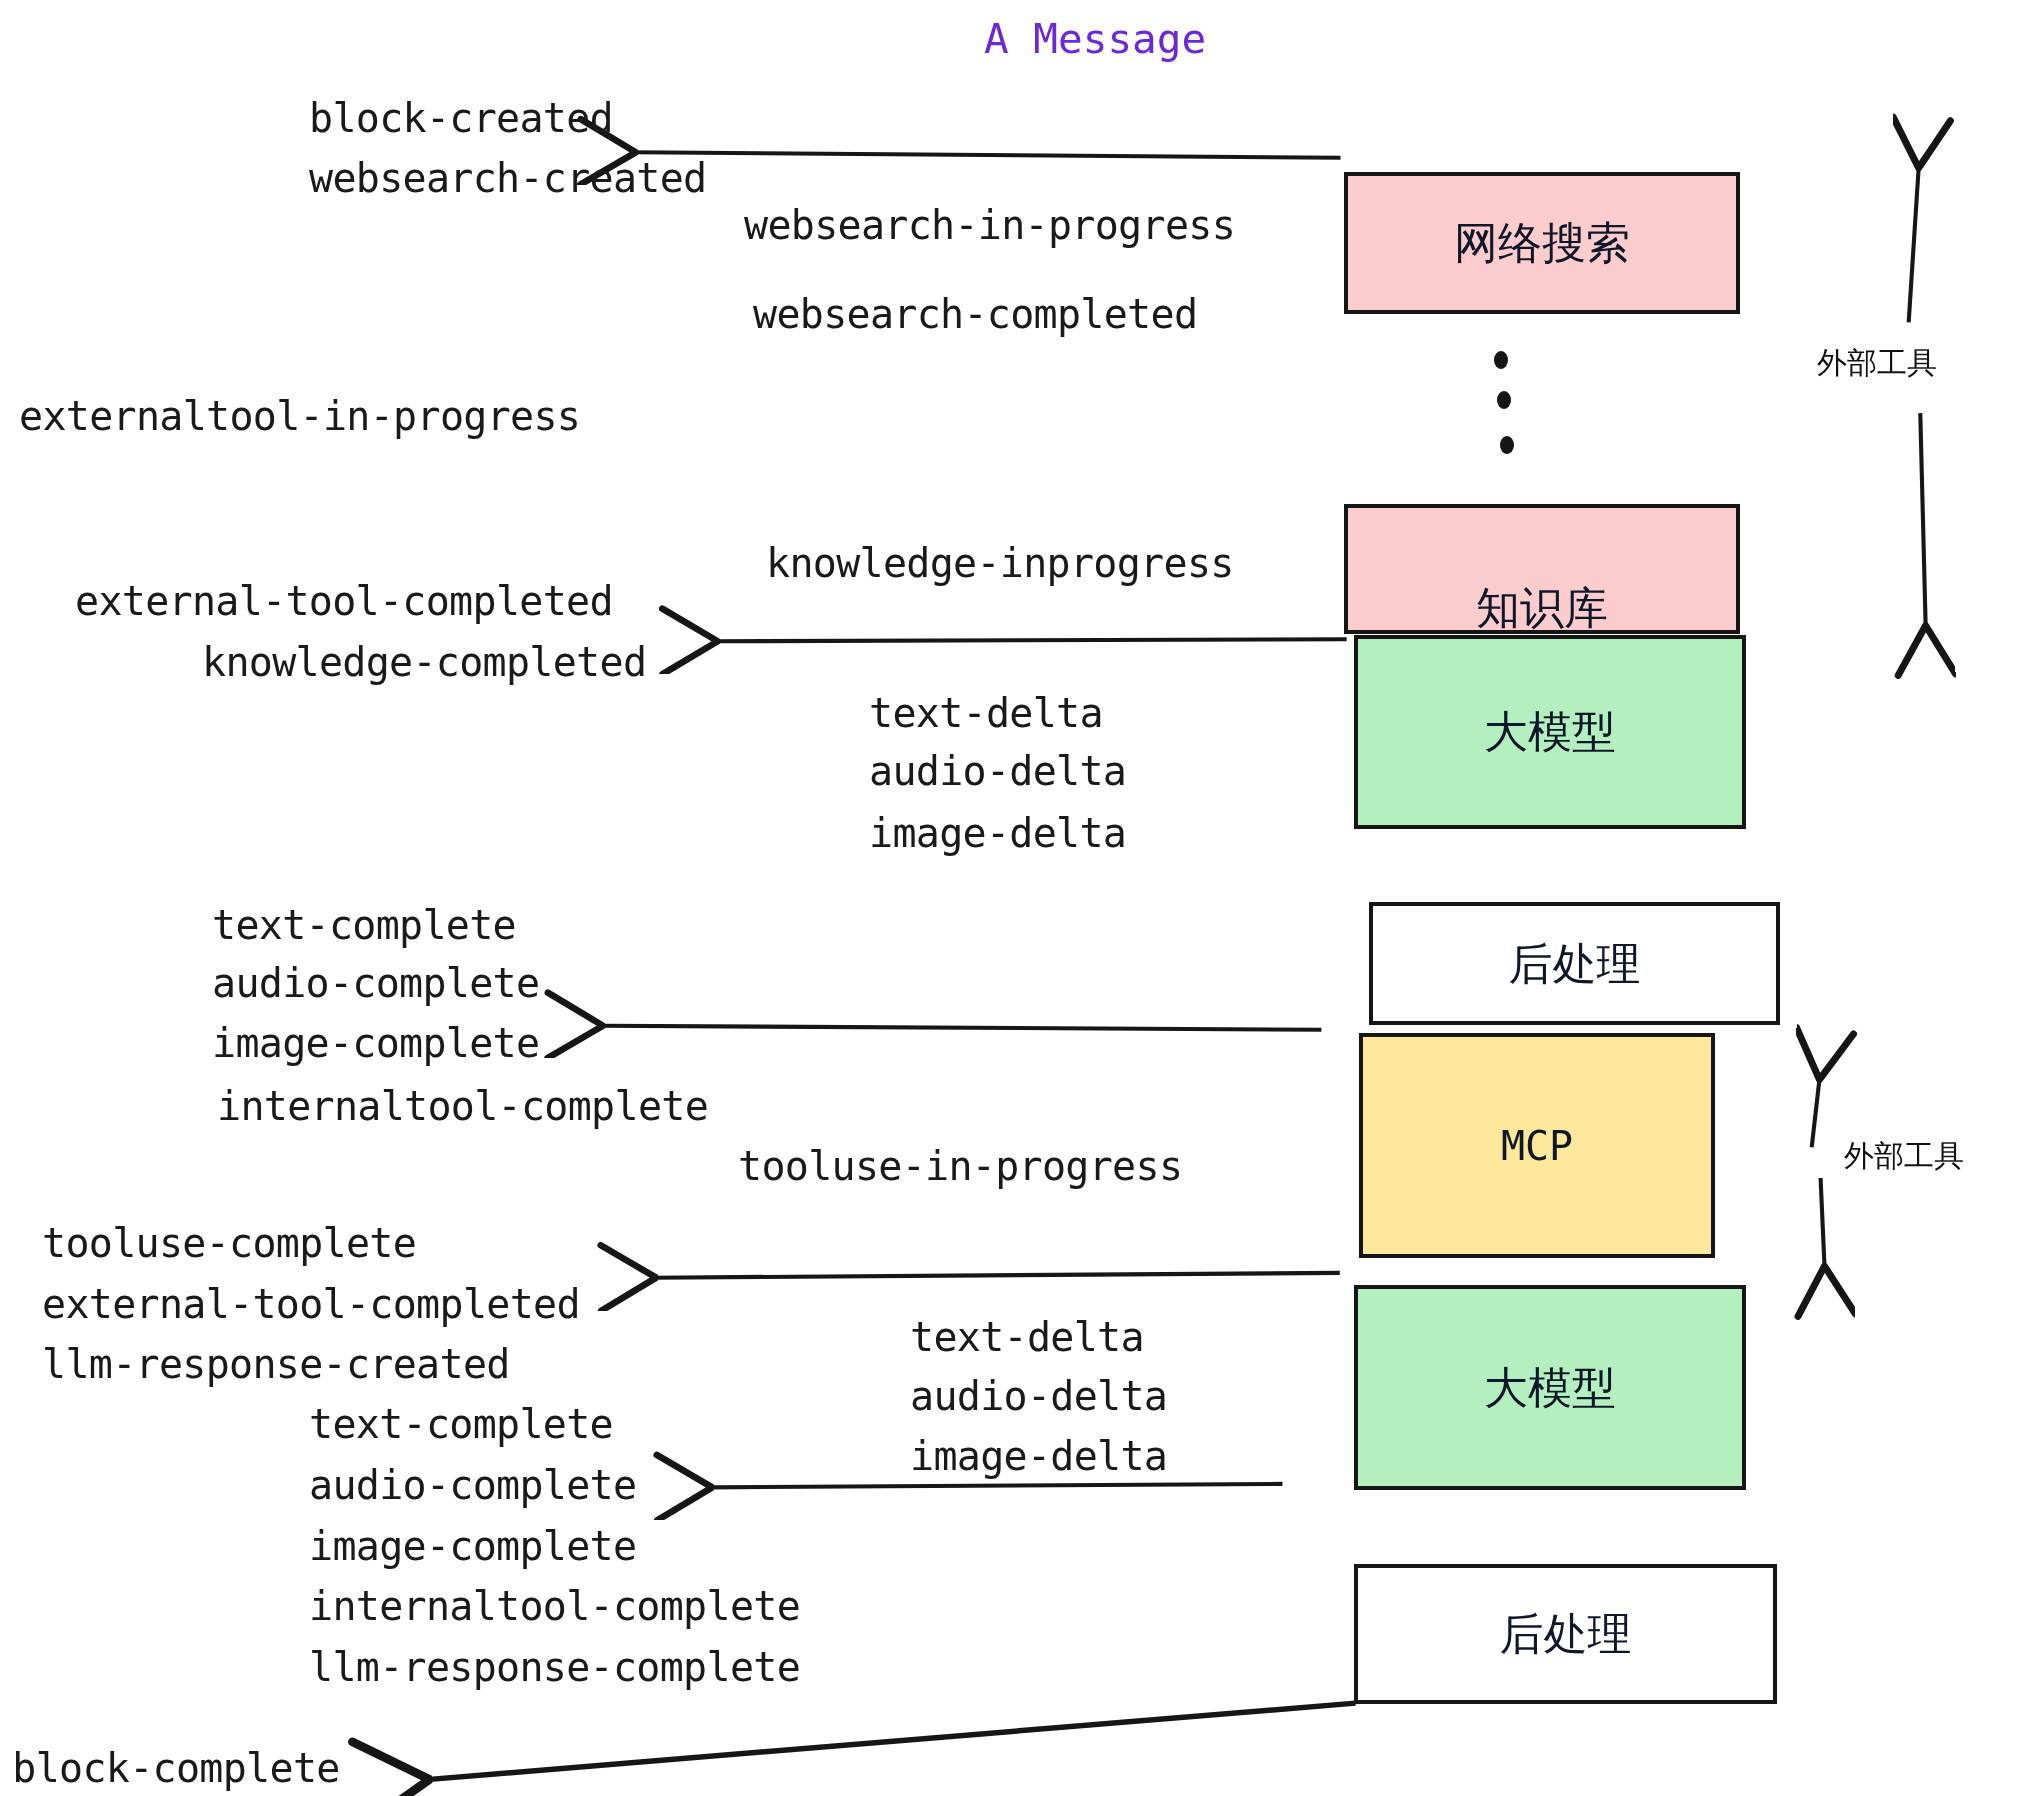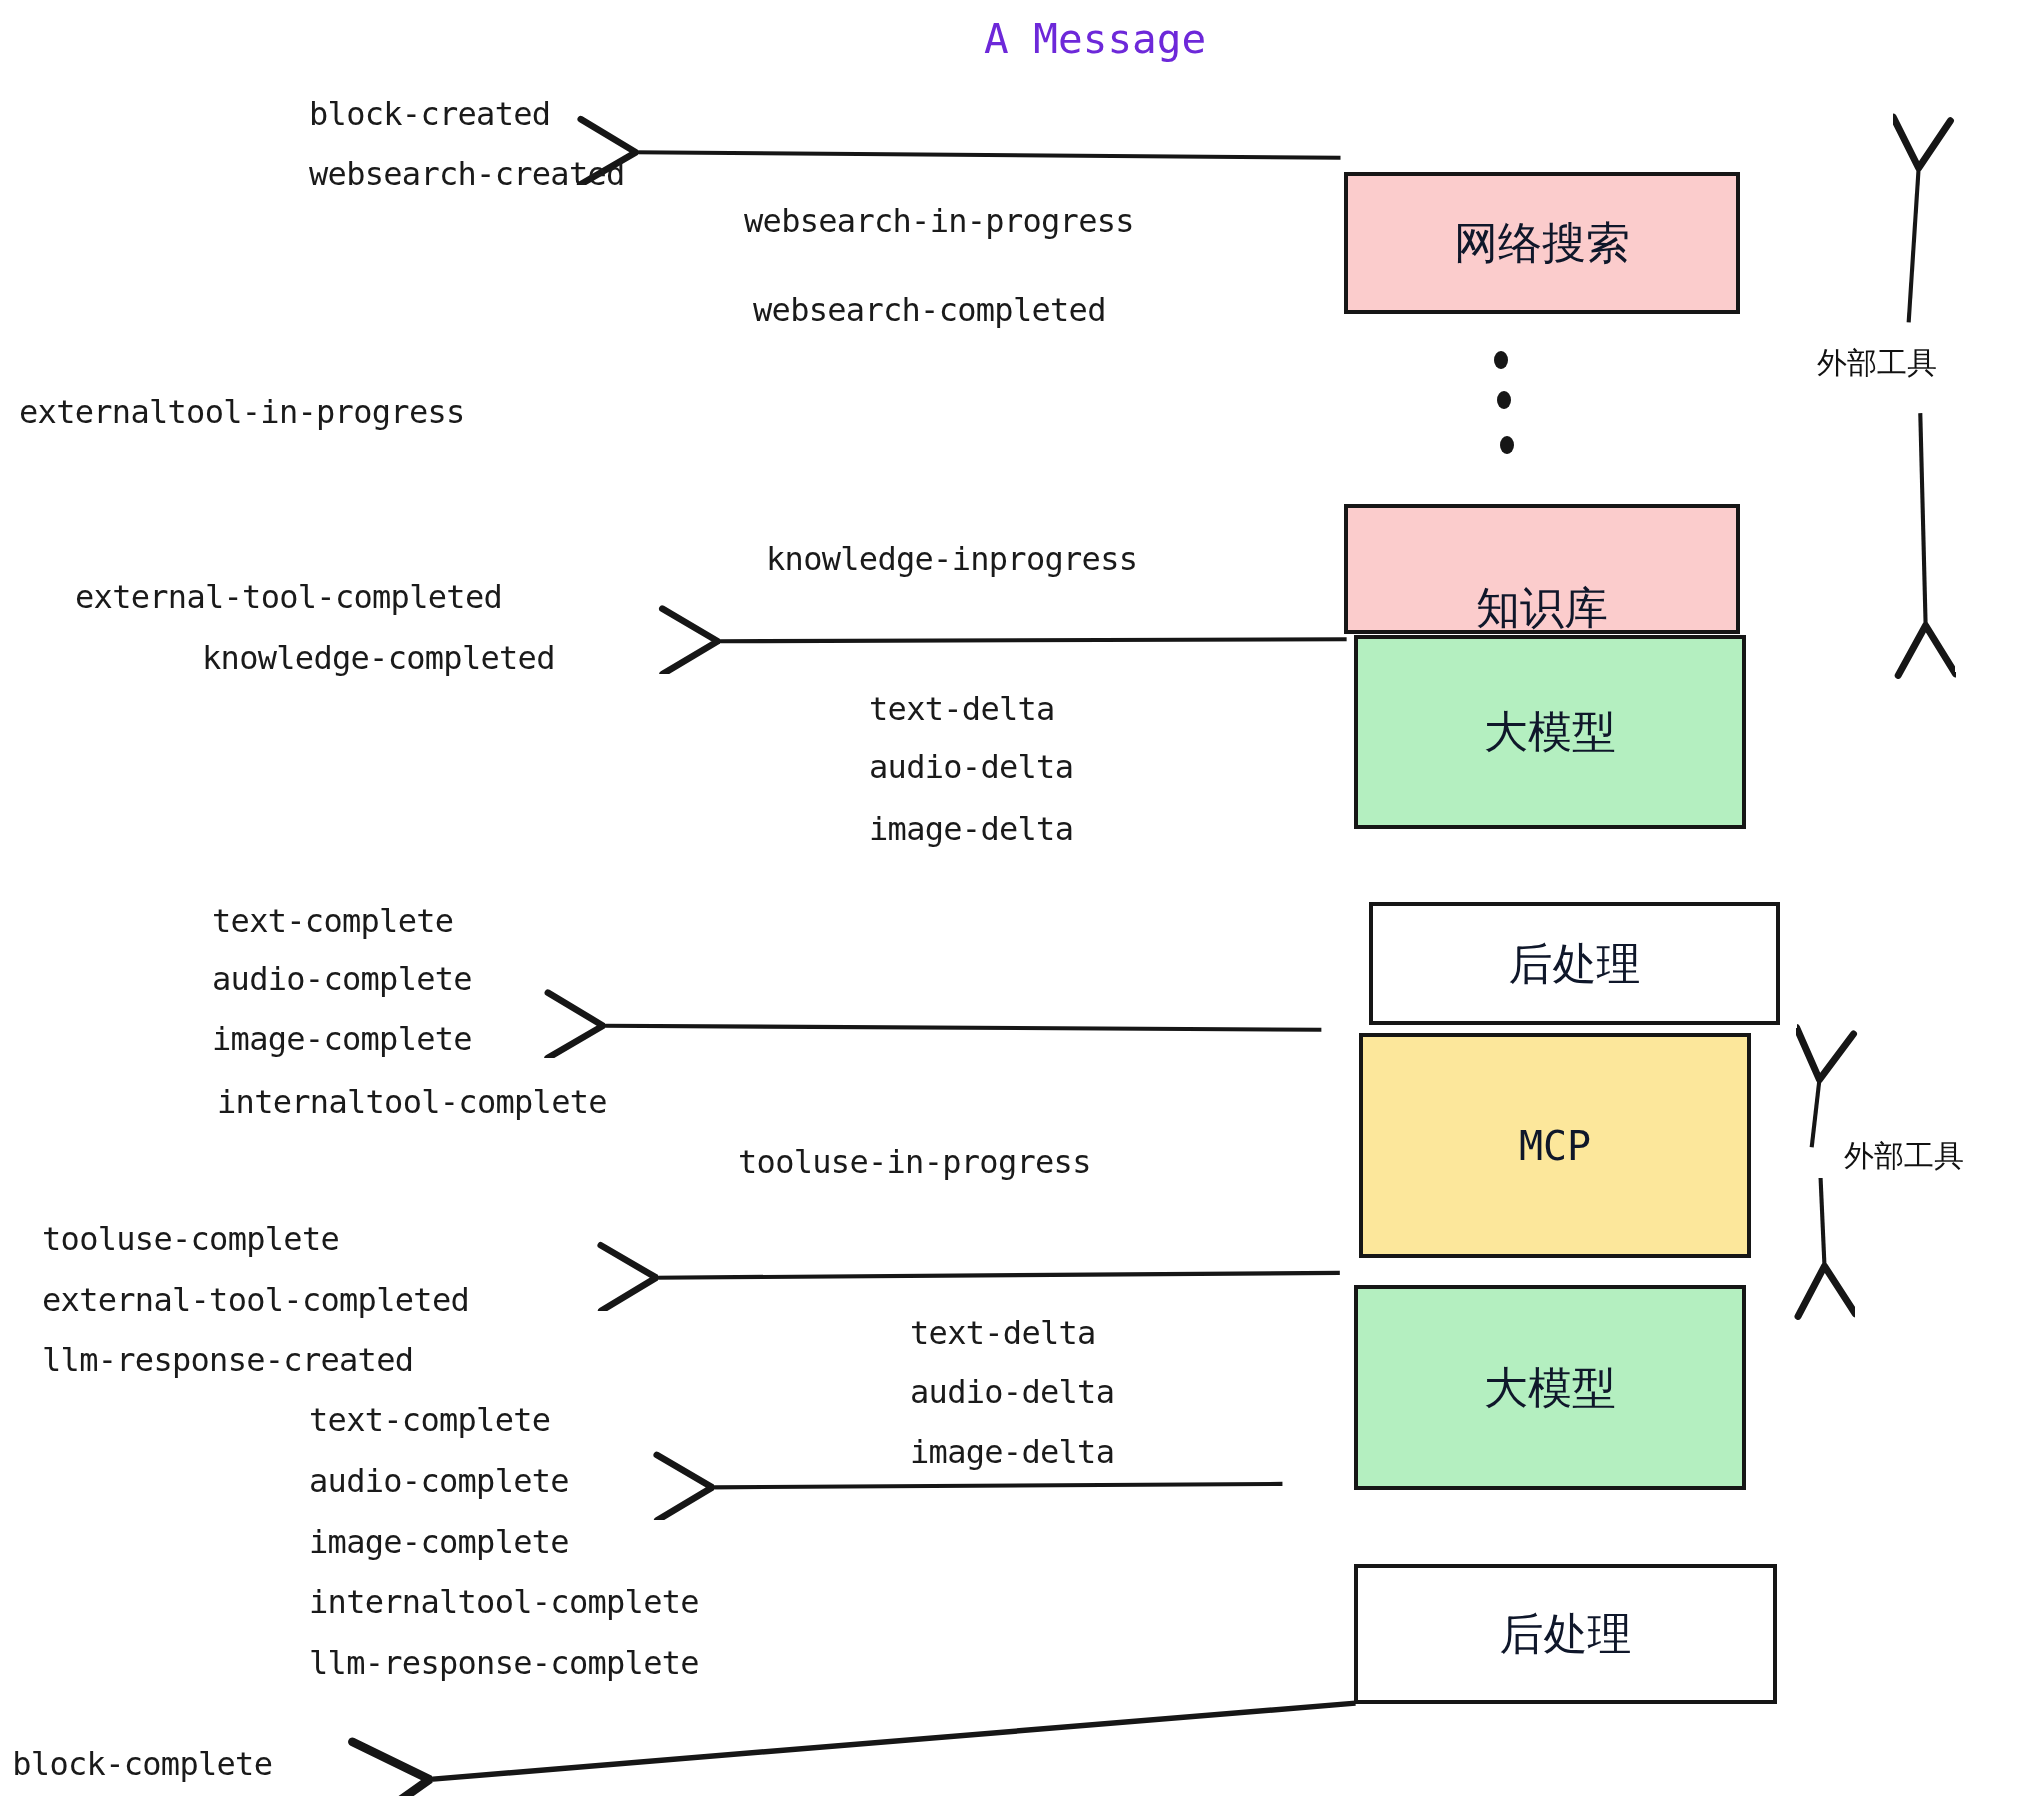--- a/index.html
+++ b/index.html
@@ -18,21 +18,21 @@
   #svg-layer {
     position: absolute;
     left: 0; top: 0;
     width: 2035px;
     height: 1796px;
     pointer-events: none;
   }
   .ev {
     position: absolute;
     font-family: "DejaVu Sans Mono", "Liberation Mono", monospace;
-    font-size: 32px;
+    font-size: 40px;
     letter-spacing: -0.7px;
     color: #1a1a1a;
     white-space: nowrap;
     line-height: 1;
   }
   .title {
     position: absolute;
     font-family: "DejaVu Sans Mono", "Liberation Mono", monospace;
     font-size: 41px;
     color: #6d28d9;
@@ -115,21 +115,21 @@
   </div>
 
   <div class="nodebox" style="left:1354px; top:635px; width:392px; height:194px; background:#B4EFC0;">
     <span>大模型</span>
   </div>
 
   <div class="nodebox" style="left:1369px; top:902px; width:411px; height:123px; background:#FFFFFF;">
     <span>后处理</span>
   </div>
 
-  <div class="nodebox mono-label" style="left:1359px; top:1033px; width:392px; height:225px; background:#FCE79B;">
+  <div class="nodebox mono-label" style="left:1359px; top:1033px; width:356px; height:225px; background:#FCE79B;">
     <span>MCP</span>
   </div>
 
   <div class="nodebox" style="left:1354px; top:1285px; width:392px; height:205px; background:#B4EFC0;">
     <span>大模型</span>
   </div>
 
   <div class="nodebox" style="left:1354px; top:1564px; width:423px; height:140px; background:#FFFFFF;">
     <span>后处理</span>
   </div>

